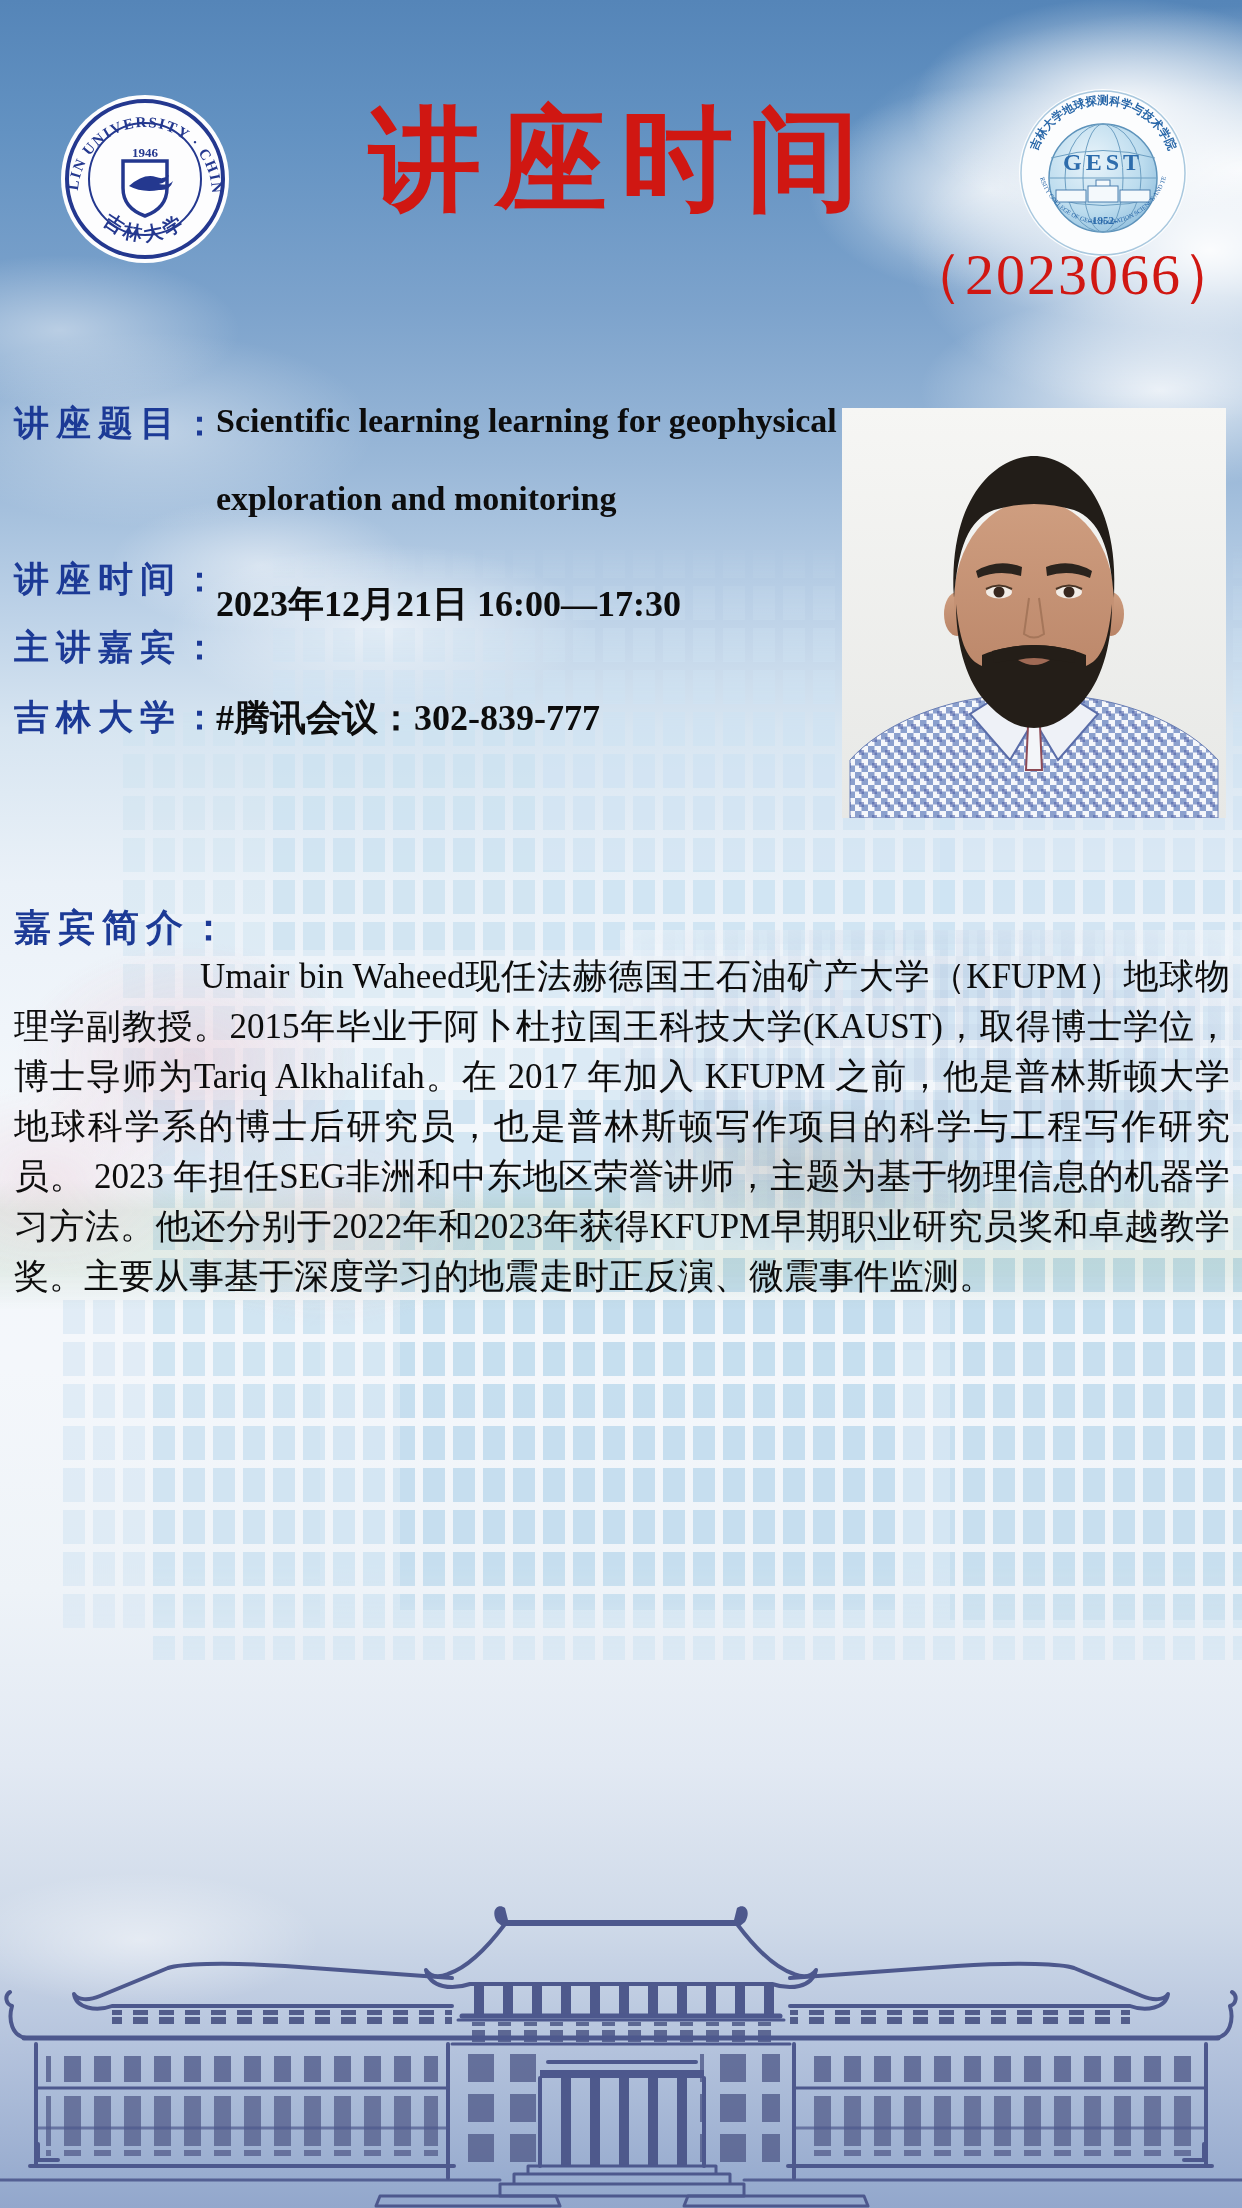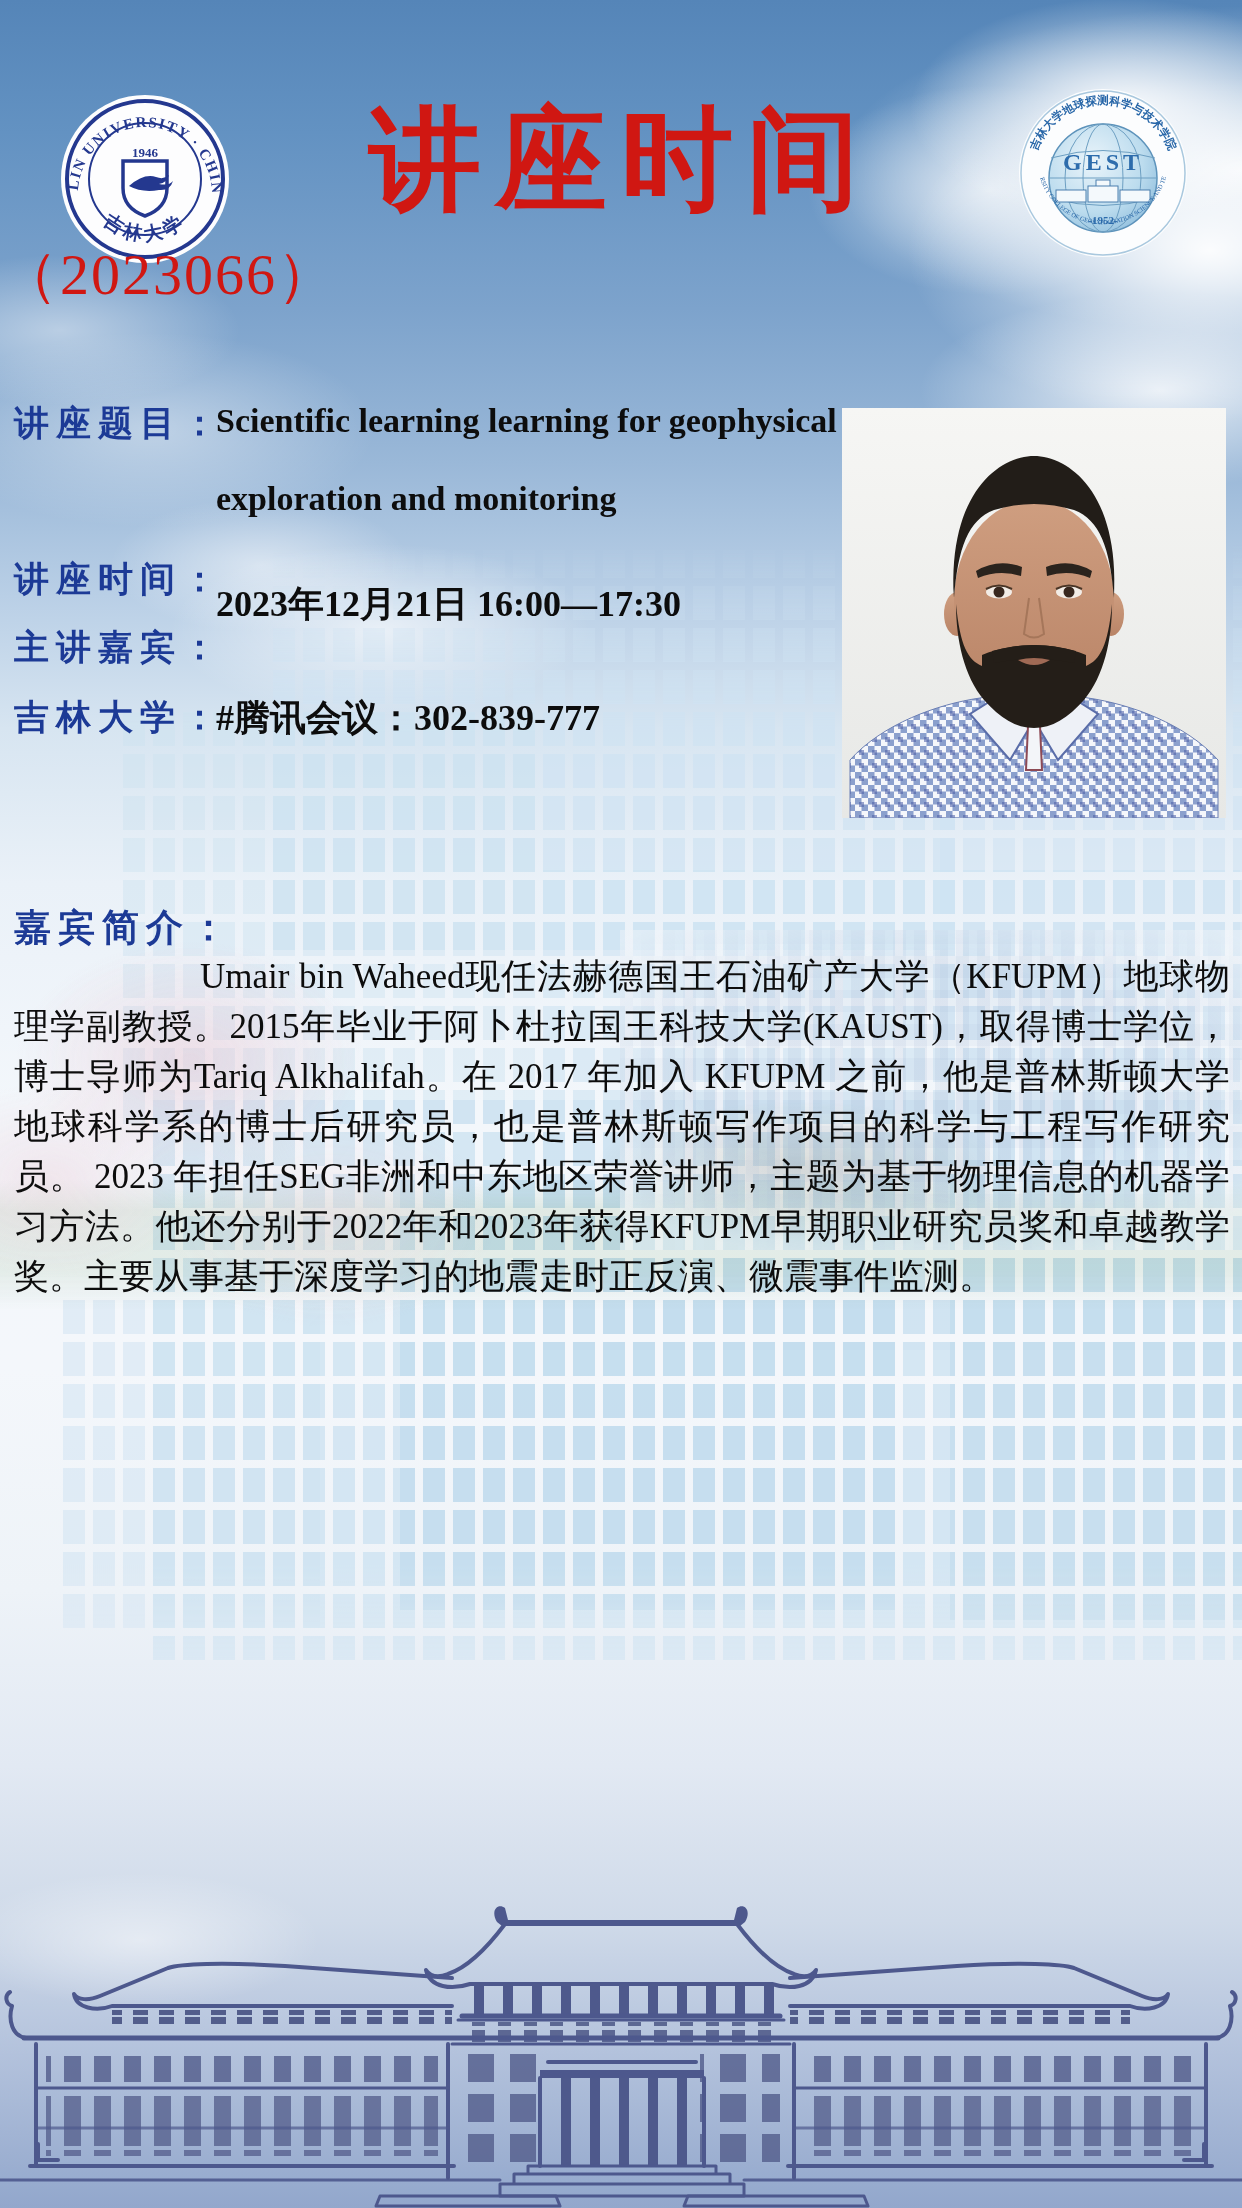--- a/index.html
+++ b/index.html
@@ -48,21 +48,21 @@
   .logo{position:absolute;z-index:6;}
   .logo-jilin{left:60px;top:94px;width:170px;height:170px;}
   .logo-gest{left:1018px;top:88px;width:170px;height:170px;}
   .forum-title{
     position:absolute;left:0;right:0;top:96px;z-index:6;margin:0;
     text-align:center;font-size:112px;font-weight:700;letter-spacing:14px;
     line-height:1.15;white-space:nowrap;
   }
   .forum-issue{
     position:absolute;left:0;right:0;top:236px;z-index:6;
-    text-align:left;font-size:58px;font-weight:400;letter-spacing:2px;
+    text-align:right;font-size:58px;font-weight:400;letter-spacing:2px;
   }
   .info-label{
     position:absolute;left:14px;z-index:6;font-family:"Liberation Sans",sans-serif;
     font-size:35px;font-weight:700;letter-spacing:7px;white-space:nowrap;
   }
   .info-value{
     position:absolute;left:216px;z-index:6;color:#0d0d0d;
     font-size:36px;font-weight:700;white-space:nowrap;
   }
   .info-value.en{font-size:34px;}

